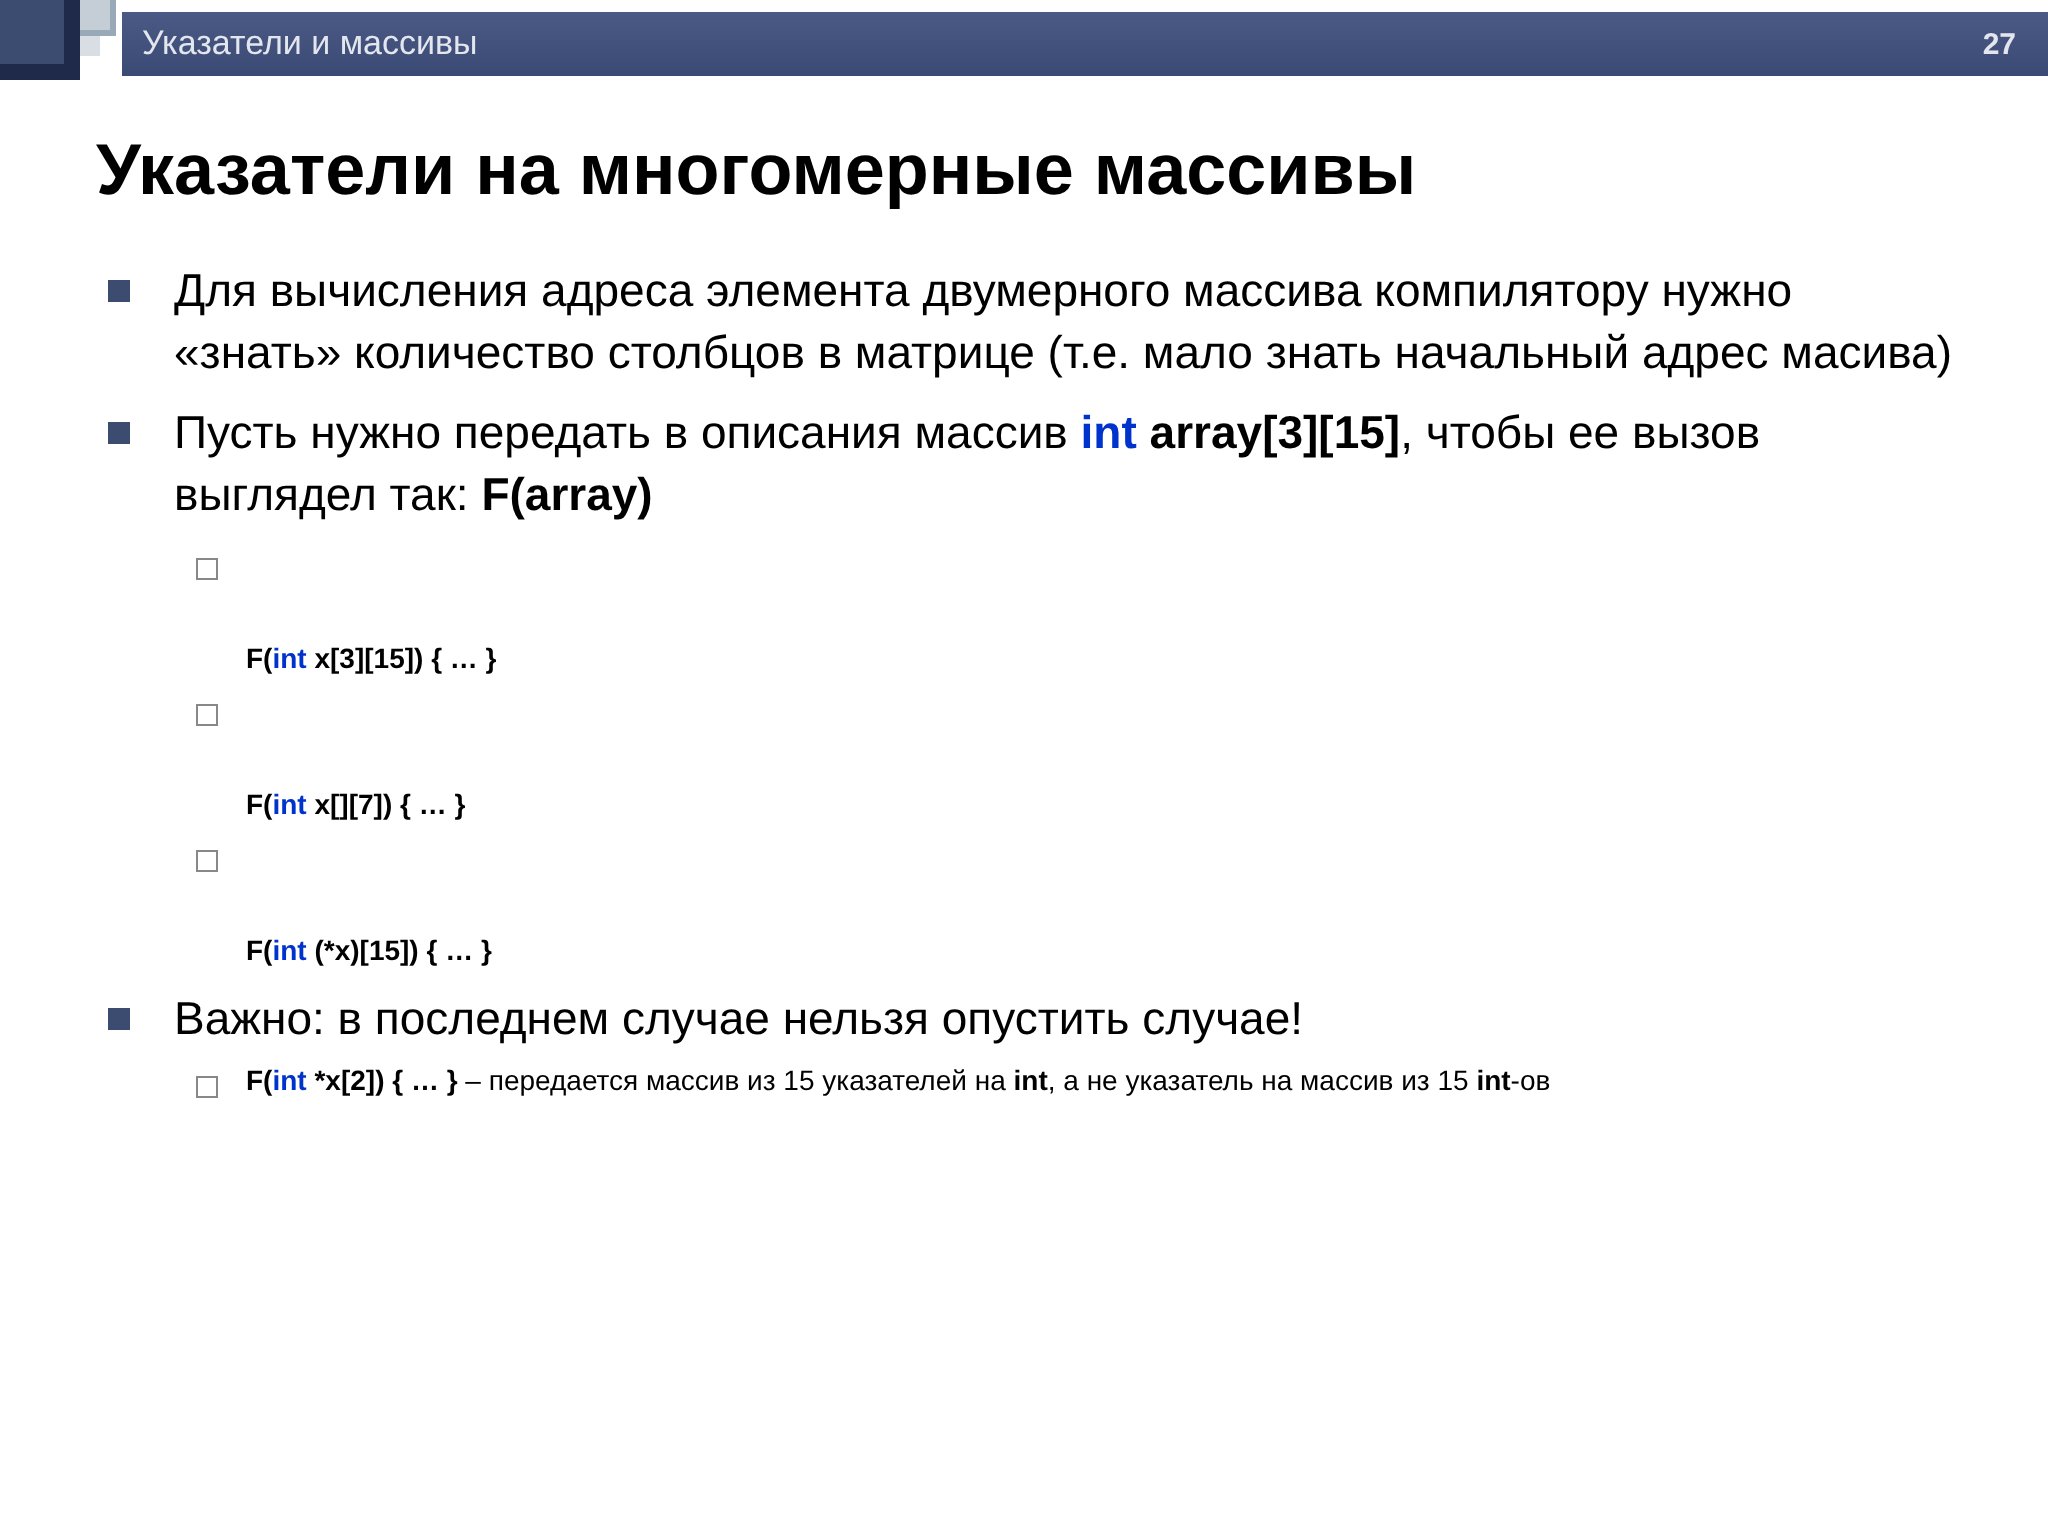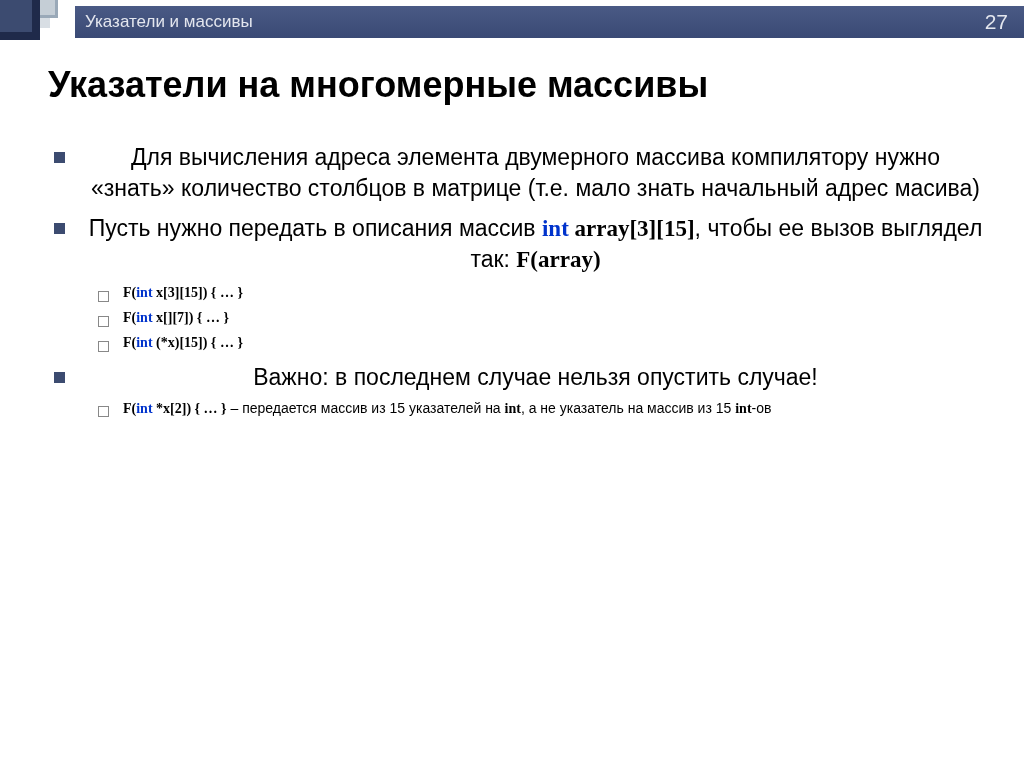--- a/index.html
+++ b/index.html
@@ -49,48 +49,48 @@
     .sq-small {
       position: absolute;
       left: 40px;
       top: 18px;
       width: 10px;
       height: 10px;
       background: #d8dee4;
     }
     .title-banner {
       position: absolute;
-      left: 75px;
+      left: 61px;
       top: 6px;
       right: 0;
       height: 32px;
       background: linear-gradient(to bottom, #4a5a85 0%, #3a4a75 100%);
       display: flex;
       align-items: center;
       justify-content: space-between;
       padding: 0 16px 0 10px;
     }
     .banner-title {
       color: #e3e6ee;
       font-size: 17px;
       font-weight: normal;
     }
     .slide-number {
       color: #e3e6ee;
-      font-size: 21px;
-      font-weight: normal;
+      font-size: 15px;
+      font-weight: bold;
     }
     .content {
       padding: 20px 40px 0 48px;
     }
     .main-heading {
       font-size: 36px;
       font-weight: bold;
       color: #000000;
-      margin-bottom: 36px;
+      margin-bottom: 24px;
     }
     .bullet-list {
       list-style: none;
       padding-left: 0;
     }
     .bullet-item {
       display: flex;
       align-items: flex-start;
       margin-bottom: 9px;
       font-size: 23px;
@@ -101,21 +101,20 @@
       flex-shrink: 0;
       width: 11px;
       height: 11px;
       background: #3c4b70;
       margin-top: 10px;
       margin-right: 22px;
       margin-left: 6px;
     }
     .bullet-text {
       flex: 1;
-      text-align: center;
     }
     .sub-list {
       list-style: none;
       padding-left: 50px;
       margin-top: 6px;
     }
     .sub-item {
       display: flex;
       align-items: flex-start;
       margin-bottom: 6px;
@@ -128,22 +127,23 @@
       width: 11px;
       height: 11px;
       border: 1.5px solid #888888;
       margin-top: 7px;
       margin-right: 14px;
     }
     .sub-text {
       flex: 1;
     }
     .code {
-      font-family: Liberation Serif, serif;
+      font-family: Liberation Sans, sans-serif;
       font-weight: bold;
+      margin-top: 48px;
     }
     .kw {
       color: #0033cc;
     }
     .bold {
       font-weight: normal;
     }
   </style>
 </head>
 <body>

